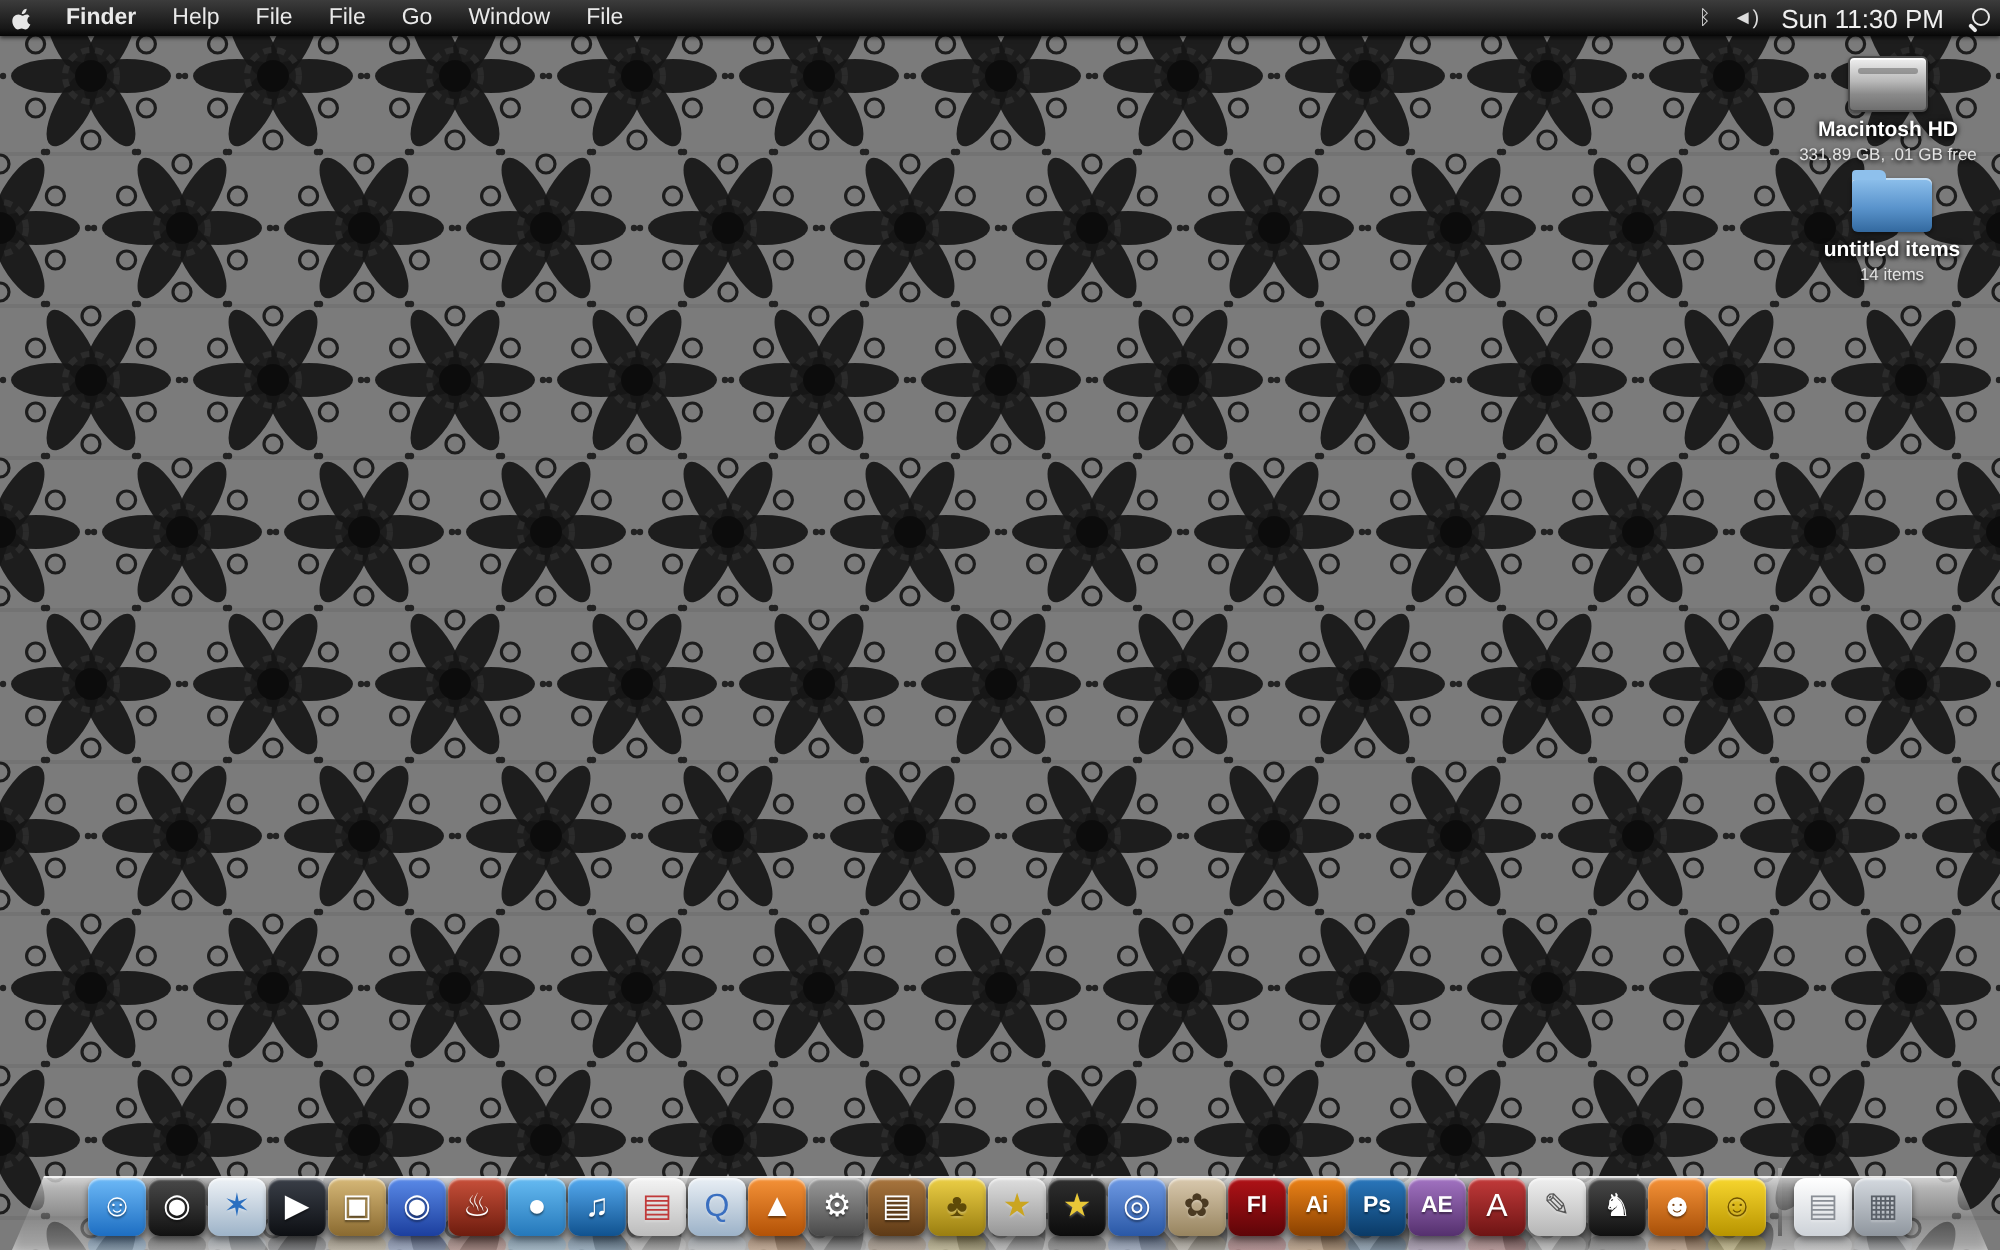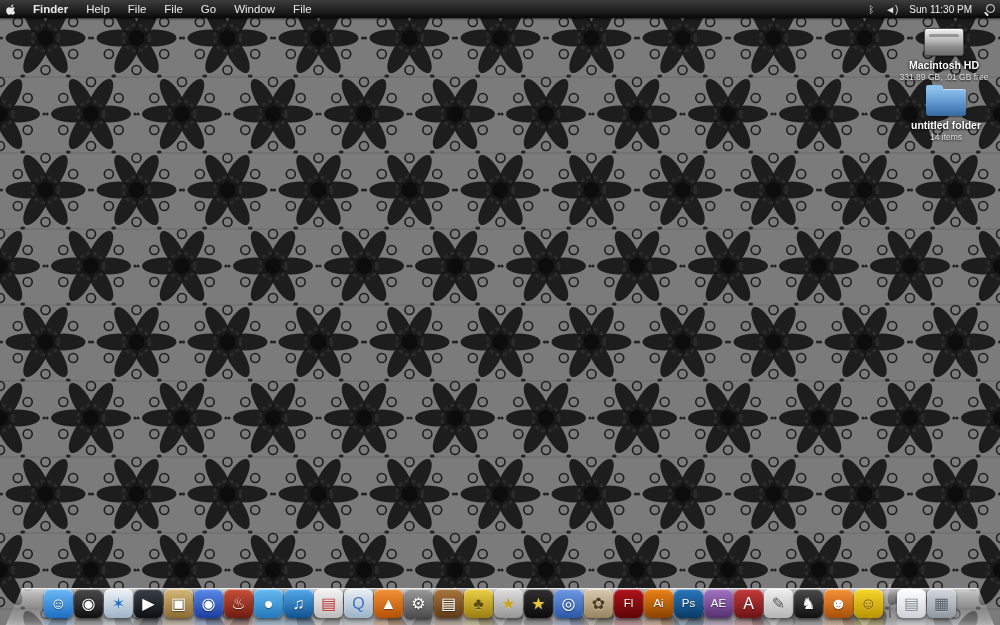--- a/index.html
+++ b/index.html
@@ -18,21 +18,21 @@
     background:linear-gradient(#3c3c3c,#161616 80%,#060606);
     display:flex;color:#e9e9e9;font-size:11.5px;
     padding:0 0;box-shadow:0 1px 2px rgba(0,0,0,.6);
   }
   .menu-left{display:flex;align-items:center;}
   .apple-menu{display:flex;align-items:center;padding:0 8px 0 4px;}
   .menu-item{padding:0 9px;line-height:18px;white-space:nowrap;}
   .menu-item.app{font-weight:bold;}
   .menu-right{margin-left:auto;display:flex;align-items:center;gap:11px;padding-right:4px;}
   .status-glyph{font-size:10px;color:#dcdcdc;}
-  .clock{font-size:10px;color:#f0f0f0;}
+  .clock{font-size:13px;color:#f0f0f0;}
   .spotlight{width:13px;height:13px;position:relative;display:inline-block;}
   .spotlight::before{content:"";position:absolute;top:1px;left:3px;width:7px;height:7px;
     border:1.6px solid #e9e9e9;border-radius:50%;}
   .spotlight::after{content:"";position:absolute;left:1px;bottom:1px;width:5px;height:1.8px;
     background:#e9e9e9;transform:rotate(45deg);border-radius:1px;}
 
   
   .desk-icon{
     position:absolute;width:104px;display:flex;flex-direction:column;align-items:center;
     z-index:10;color:#fff;text-align:center;cursor:default;
@@ -69,21 +69,21 @@
     display:flex;align-items:flex-end;gap:1px;
   }
   .dock-icon{
     width:29px;height:29px;border-radius:6px;flex:0 0 auto;position:relative;
     display:flex;align-items:center;justify-content:center;
     color:#fff;font-size:16px;line-height:1;text-shadow:0 1px 1px rgba(0,0,0,.45);
     box-shadow:0 2px 3px rgba(0,0,0,.5), inset 0 1px 1px rgba(255,255,255,.55);
     cursor:pointer;
   }
   .dock-icon .glyph{pointer-events:none;}
-  .dock-icon .glyph.txt{font-size:11.5px;font-weight:normal;letter-spacing:0;}
+  .dock-icon .glyph.txt{font-size:11.5px;font-weight:bold;letter-spacing:0;}
   .dock-icon::after{ 
     content:"";position:absolute;top:100%;left:0;right:0;height:9px;
     background:inherit;opacity:.22;transform:scaleY(-1);border-radius:6px;
   }
   .dock-divider{width:2px;height:34px;margin:0 5px;flex:0 0 auto;align-self:flex-end;
     background:linear-gradient(180deg,rgba(255,255,255,.25),rgba(70,70,70,.65));}
 </style>
 </head>
 <body>
 
@@ -152,21 +152,21 @@
 </div>
 
 <div class="desk-icon" id="icon-hd">
   <div class="hd-art"></div>
   <div class="label">Macintosh HD</div>
   <div class="sublabel">331.89 GB, .01 GB free</div>
 </div>
 
 <div class="desk-icon" id="icon-folder">
   <div class="folder-art"></div>
-  <div class="label">untitled folder</div>
+  <div class="label">untitled items</div>
   <div class="sublabel">14 items</div>
 </div>
 
 <div class="dock">
   <div class="dock-shelf"></div>
   <div class="dock-icons">
       <div class="dock-icon" style="background: linear-gradient(rgb(109, 185, 247), rgb(29, 110, 194));">
         <span class="glyph">☺</span>
       </div>
       <div class="dock-icon" style="background: linear-gradient(rgb(74, 74, 74), rgb(17, 17, 17));">

